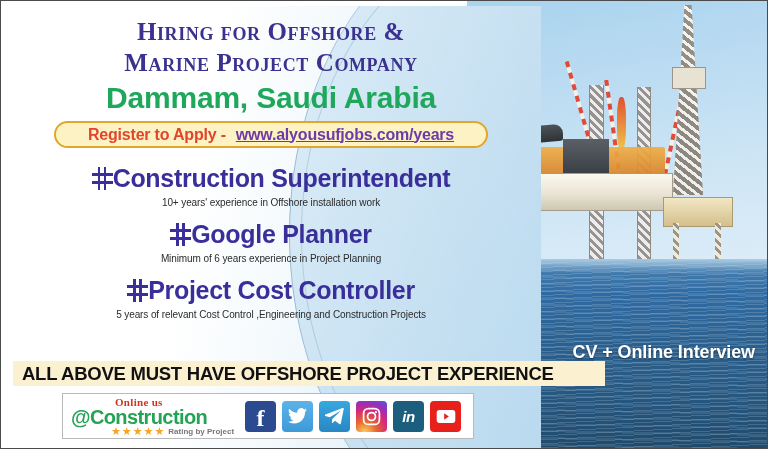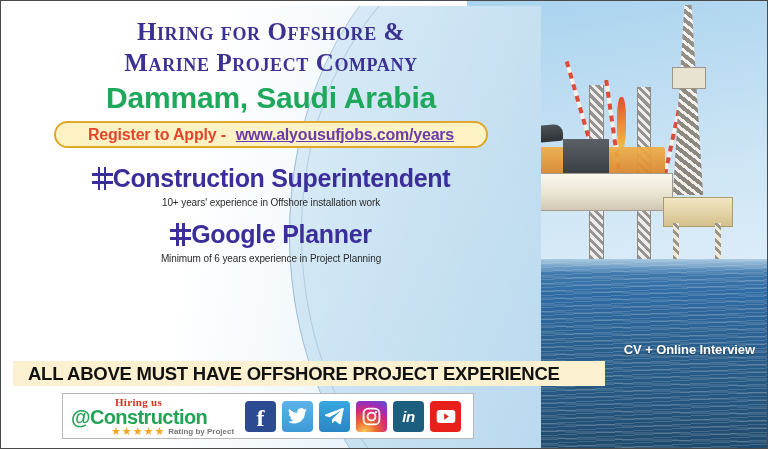--- a/index.html
+++ b/index.html
@@ -252,21 +252,21 @@
   
   .requirement-banner {
     position: absolute;
     left: 12px;
     top: 360px;
     width: 592px;
     height: 25px;
     background: #fbf0cf;
     display: flex;
     align-items: center;
-    padding-left: 15px;
+    padding-left: 9px;
   }
   .requirement-text {
     font-size: 18.5px;
     font-weight: bold;
     color: #111111;
     letter-spacing: -.25px;
     white-space: nowrap;
   }
 
   
@@ -333,21 +333,21 @@
   .s-linkedin  { background: #1b5e7e; }
   .s-linkedin span { font-size: 15px; font-style: italic; letter-spacing: -.5px; }
   .s-youtube   { background: #e8201c; }
 
   
   .cv-text {
     position: absolute;
     right: 12px;
     top: 341px;
     color: #ffffff;
-    font-size: 13px;
+    font-size: 18px;
     font-weight: bold;
     letter-spacing: -.1px;
     text-shadow: 0 1px 2px rgba(0,0,0,.45);
     white-space: nowrap;
   }
 </style>
 </head>
 <body>
 
 <div class="poster">
@@ -417,32 +417,44 @@
               <i class="h1"></i>
                 <i class="h2"></i>
                 <i class="v1"></i>
                 <i class="v2"></i>
             </span>
             <span>Google Planner</span>
           </div>
           <div class="job-desc">Minimum of 6 years experience in Project Planning</div>
         </div>
 
+        <div class="job j3">
+          <div class="job-title">
+            <span class="bullet-icon">
+              <i class="h1"></i>
+                <i class="h2"></i>
+                <i class="v1"></i>
+                <i class="v2"></i>
+            </span>
+            <span>Project Cost Controller</span>
+          </div>
+          <div class="job-desc">5 years of relevant Cost Control ,Engineering and Construction Projects</div>
+        </div>
 
       </div>
     </div>
   </div>
 
   <div class="requirement-banner">
     <span class="requirement-text">ALL ABOVE MUST HAVE OFFSHORE PROJECT EXPERIENCE</span>
   </div>
 
   <div class="social-card">
     <div class="brand-block">
-      <span class="follow-us">Hiring us</span>
+      <span class="follow-us">Online us</span>
       <span class="handle">@Construction</span>
       <span class="rating-row">
         <span class="stars">★★★★★</span>
         <span class="rating-text">Rating by Project</span>
       </span>
     </div>
 
     <div class="social-icons">
 
       <a class="s-icon s-facebook">

